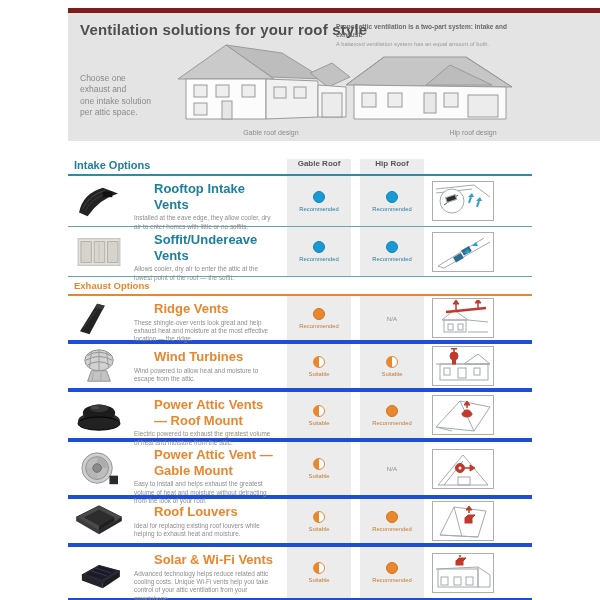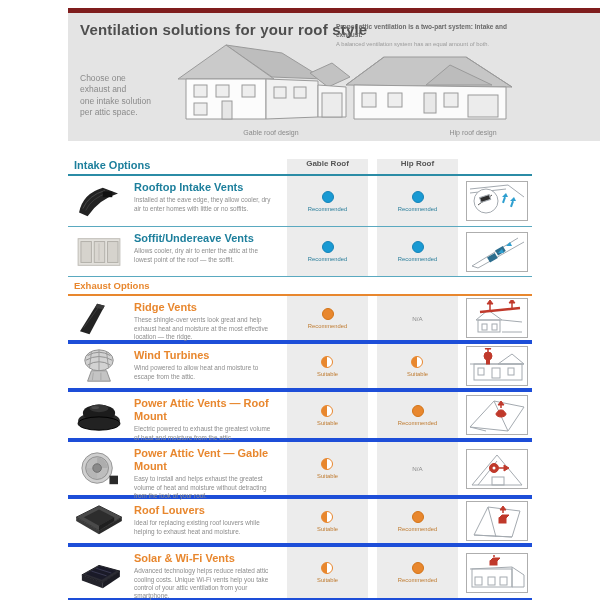--- a/index.html
+++ b/index.html
@@ -17,33 +17,33 @@
   .house-gable{position:absolute;left:92px;top:24px;}
   .house-hip{position:absolute;left:272px;top:32px;}
   .house-label{position:absolute;top:116px;font-size:7px;color:#8a8a8a;width:150px;text-align:center;}
   .label-gable{left:128px;}
   .label-hip{left:330px;}
   
   .tbl{position:absolute;left:68px;top:150px;width:464px;height:450px;display:flex;flex-direction:column;}
   .trow{display:flex;box-sizing:border-box;width:464px;flex:0 0 auto;}
   .c-photo{width:60px;display:flex;align-items:center;justify-content:flex-start;padding-left:6px;box-sizing:border-box;}
   .c-info{width:159px;padding:5px 10px 0 6px;box-sizing:border-box;}
-  .c-gable,.c-hip{width:81px;background:#ececec;display:flex;align-items:center;justify-content:center;}
+  .c-gable,.c-hip{width:64px;background:#ececec;display:flex;align-items:center;justify-content:center;}
   .c-gap{width:9px;}
   .c-gap2{width:4px;}
   .c-illus{width:70px;display:flex;align-items:center;justify-content:center;}
   .hdr-intake{height:26px;border-bottom:2px solid #2b8ca6;align-items:flex-end;}
   .hdr-exhaust{height:19px;border-bottom:2px solid #e8872e;align-items:flex-end;}
   .sect-cell{width:219px;box-sizing:border-box;padding:0 0 3px 6px;display:flex;align-items:flex-end;}
   .sect-intake{font-size:11px;font-weight:bold;color:#1d7f9c;}
   .sect-exhaust{font-size:9.5px;font-weight:bold;color:#e8872e;}
   .colhdr{font-size:8px;font-weight:bold;color:#565656;padding-bottom:6px;}
   .row-intake{border-bottom:1px solid #5aa9c0;}
   .row-exhaust{border-bottom:4px solid #1d4ed8;}
-  .row-title{font-size:11px;font-weight:bold;line-height:1.2;margin-bottom:2px;}
+  .row-title{font-size:13px;font-weight:bold;line-height:1.2;margin-bottom:2px;margin-left:20px;}
   .ti{color:#1d7f9c;} .te{color:#e8872e;}
   .row-desc{font-size:6.4px;color:#8d8d8d;line-height:1.3;}
   
   .badge{display:flex;flex-direction:column;align-items:center;}
   .dot{width:12px;height:12px;border-radius:50%;box-sizing:border-box;}
   .dot-blue{background:#1a9ad3;border:1px solid #1583b8;}
   .dot-orange{background:#e8872e;border:1px solid #d37417;}
   .dot-half{border:1.3px solid #e8872e;background:linear-gradient(90deg,#e8872e 50%,#ffffff 50%);}
   .blabel{font-size:5.8px;margin-top:3px;}
   .lbl-i{color:#2a7e9b;} .lbl-e{color:#bf7b30;}

